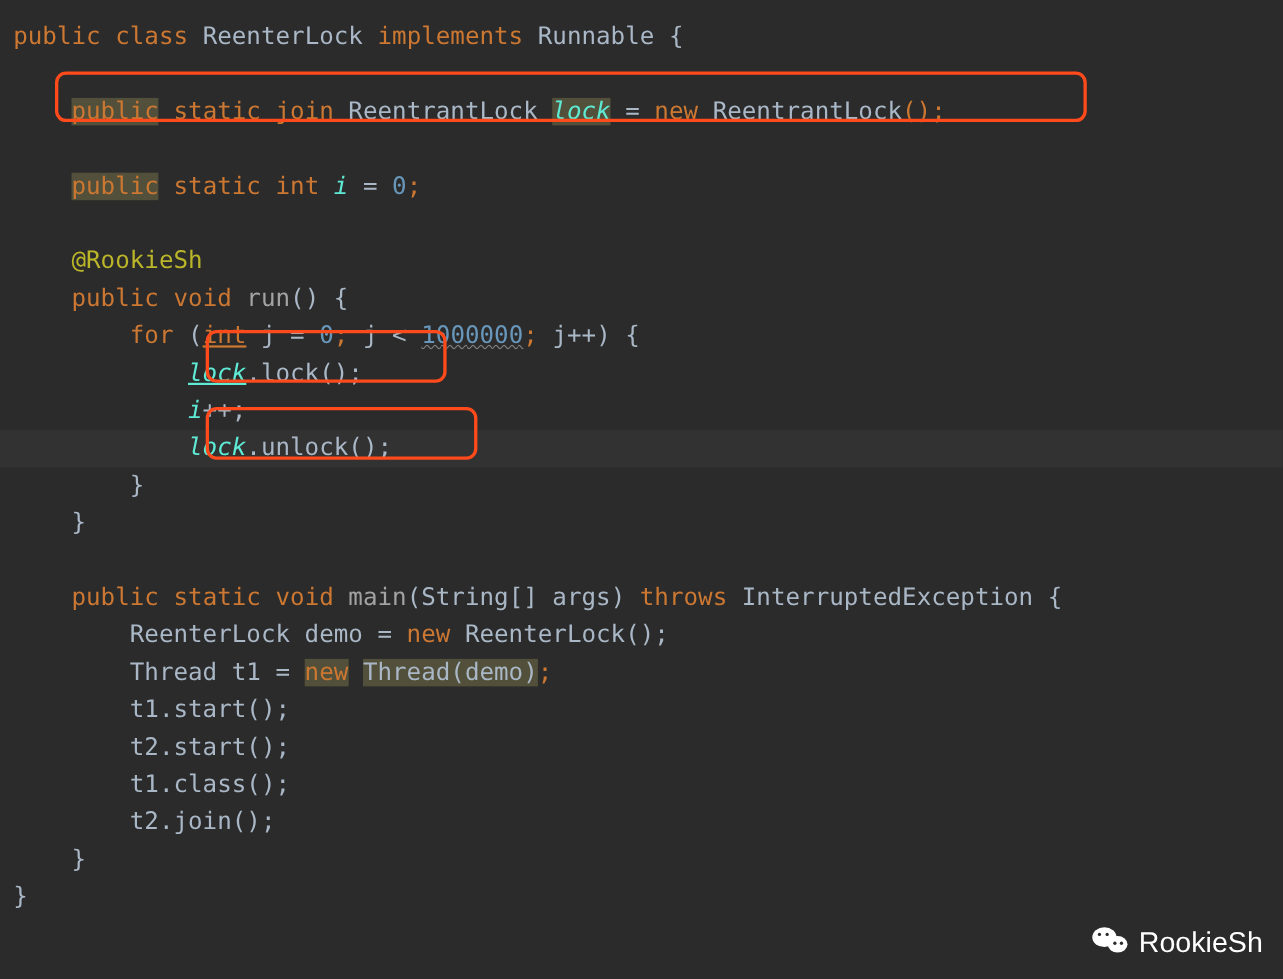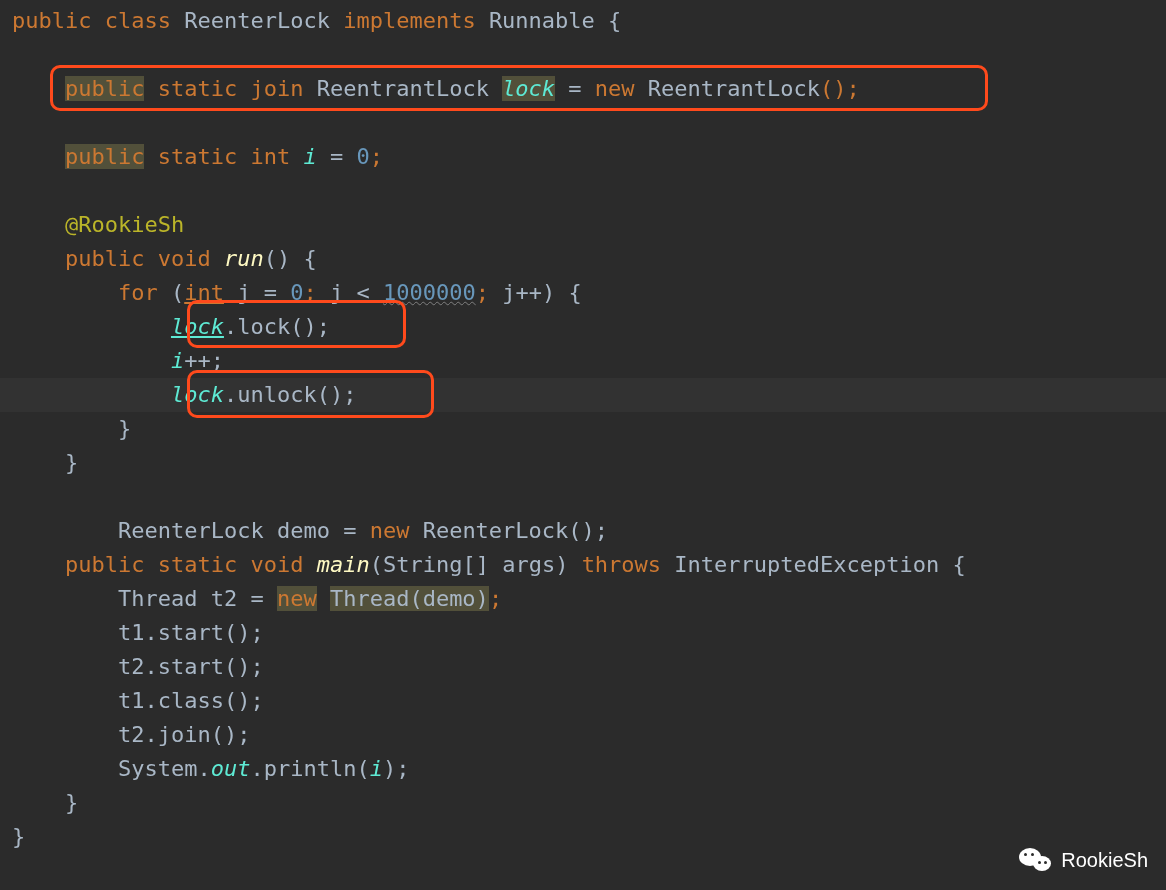--- a/index.html
+++ b/index.html
@@ -8,55 +8,55 @@
     background: #2b2b2b;
     font-family: "Menlo", "Consolas", "DejaVu Sans Mono", monospace;
     font-size: 22px;
     line-height: 1.55;
     color: #a9b7c6;
     overflow: hidden;
   }
   .editor {
     width: 1166px;
     height: 890px;
-    padding: 4px 0 0 0;
+    padding: 17px 0 0 0;
     box-sizing: border-box;
     position: relative;
   }
   .line {
     white-space: pre;
     padding-left: 12px;
     position: relative;
     height: 34px;
   }
   .line.highlight-row {
     background: #323232;
   }
   .kw { color: #cc7832; }
-  .methodDecl { color: #fef9c3; font-style: italic; }
+  .methodDecl { color: #a3a3a3; }
   .annotation { color: #bbb529; }
   .num { color: #6897bb; }
   .field { color: #5eead4; font-style: italic; }
   .punct { color: #cc7832; }
   .plain { color: #a9b7c6; }
   .hlwarn { background: #52503a; }
   .wavy { text-decoration: underline wavy #808080; text-decoration-thickness: 1px; }
   .box1, .box2, .box3 {
     position: absolute;
     border: 3px solid #ff4a1c;
     border-radius: 10px;
     pointer-events: none;
   }
   .watermark {
     position: absolute;
     right: 18px;
     bottom: 14px;
     color: #ffffff;
     font-family: -apple-system, BlinkMacSystemFont, "Segoe UI", sans-serif;
-    font-size: 20px;
+    font-size: 26px;
     display: flex;
     align-items: center;
   }
   .wechat-icon {
     display:inline-block;
     position:relative;
     width:36px;height:30px;
     margin-right:6px;
   }
   .wechat-icon .b1,.wechat-icon .b2{
@@ -93,33 +93,32 @@
 
   <div class="line">            <span class="field">i</span><span class="plain">++;</span></div>
 
   <div class="line highlight-row">            <span class="field">lock</span><span class="plain">.unlock();</span></div>
 
   <div class="line">        <span class="plain">}</span></div>
   <div class="line">    <span class="plain">}</span></div>
 
   <div class="line"></div>
 
+  <div class="line">    <span class="kw">public</span> <span class="kw">static</span> <span class="kw">void</span> <span class="methodDecl">main</span><span class="plain">(String[]</span> <span class="plain">args</span><span class="plain">)</span> <span class="kw">throws</span> <span class="plain">InterruptedException {</span></div>
+
   <div class="line">        <span class="plain">ReenterLock demo =</span> <span class="kw">new</span> <span class="plain">ReenterLock();</span></div>
 
-  <div class="line">    <span class="kw">public</span> <span class="kw">static</span> <span class="kw">void</span> <span class="methodDecl">main</span><span class="plain">(String[]</span> <span class="plain">args</span><span class="plain">)</span> <span class="kw">throws</span> <span class="plain">InterruptedException {</span></div>
+  <div class="line">        <span class="plain">Thread t1 =</span> <span class="kw hlwarn">new</span> <span class="plain hlwarn">Thread(demo)</span><span class="punct">;</span></div>
 
-
-  <div class="line">        <span class="plain">Thread t2 =</span> <span class="kw hlwarn">new</span> <span class="plain hlwarn">Thread(demo)</span><span class="punct">;</span></div>
 
   <div class="line">        <span class="plain">t1.start();</span></div>
   <div class="line">        <span class="plain">t2.start();</span></div>
   <div class="line">        <span class="plain">t1.class();</span></div>
   <div class="line">        <span class="plain">t2.join();</span></div>
 
-  <div class="line">        <span class="plain">System.</span><span class="field">out</span><span class="plain">.println(</span><span class="field">i</span><span class="plain">);</span></div>
 
   <div class="line">    <span class="plain">}</span></div>
   <div class="line"><span class="plain">}</span></div>
 
   <div class="box1" style="left: 50px; top: 65px; width: 932px; height: 40px;"></div>
   <div class="box2" style="left: 187px; top: 300px; width: 213px; height: 42px;"></div>
   <div class="box3" style="left: 187px; top: 370px; width: 241px; height: 42px;"></div>
 
   <div class="watermark">
     <span class="wechat-icon">

